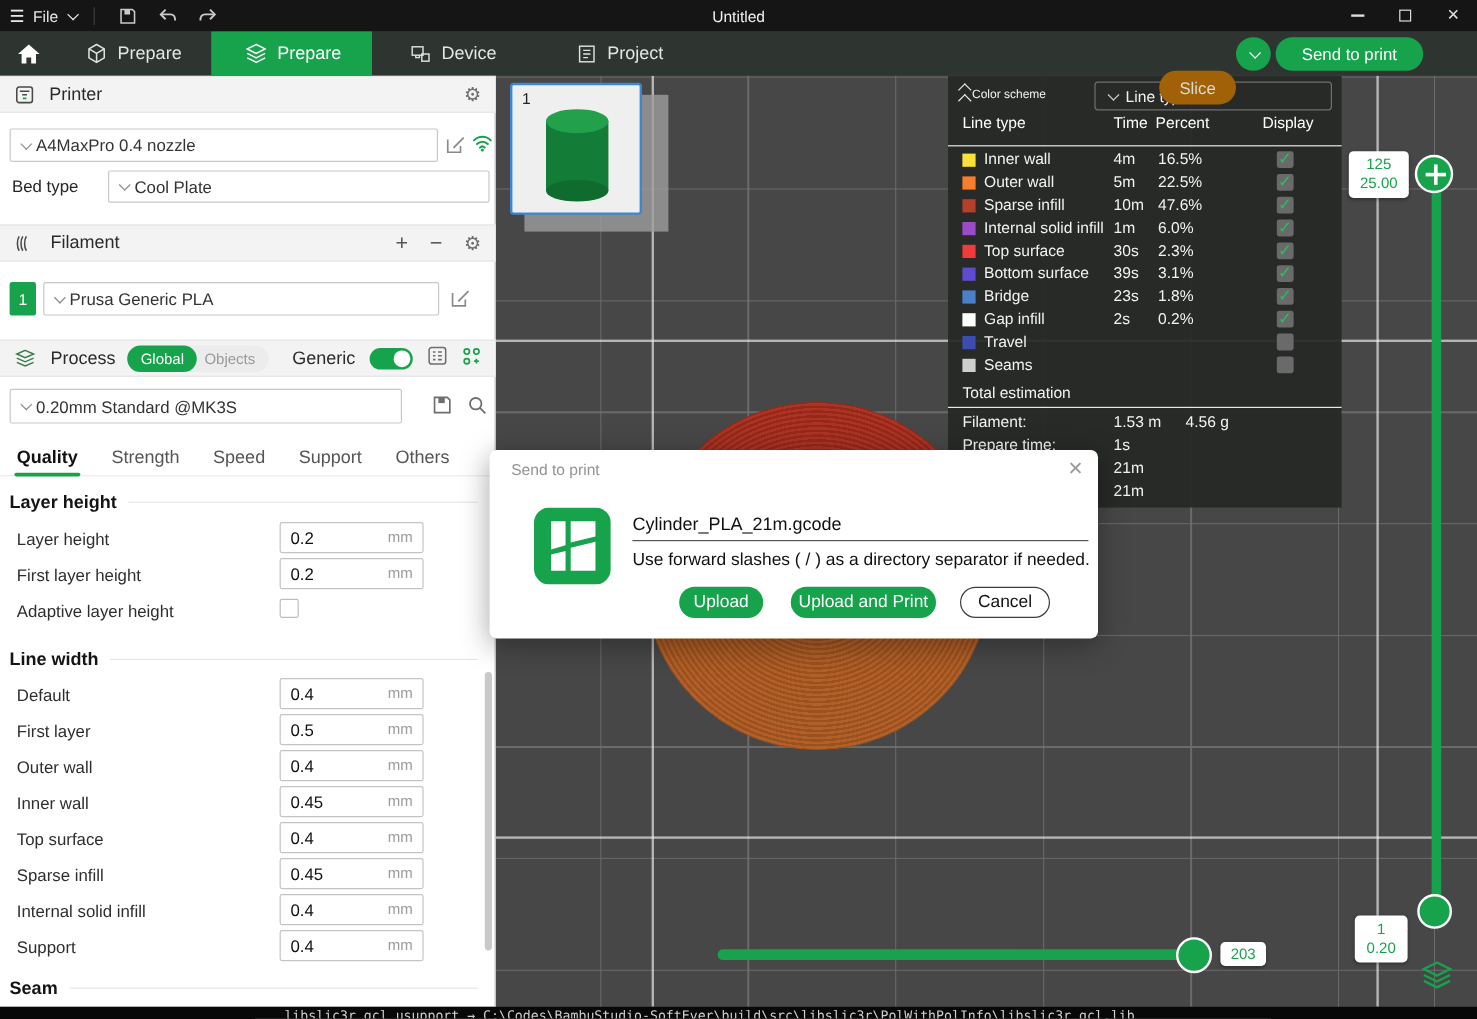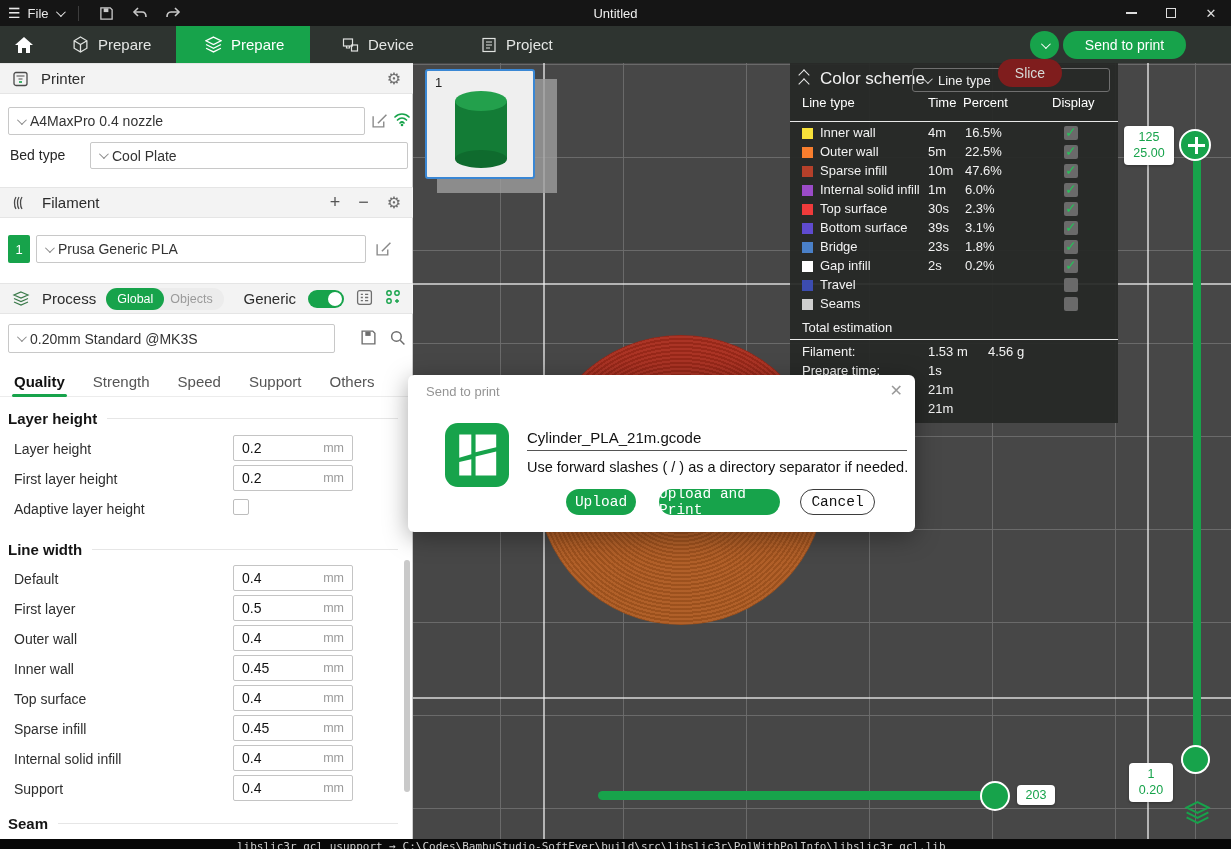--- a/index.html
+++ b/index.html
@@ -20,21 +20,21 @@
   .tb-winbtn{width:40px; height:26px; display:flex; align-items:center; justify-content:center; color:#ddd; font-size:13px;}
   .maxbox{width:10px; height:10px; border:1.2px solid #ddd;}
   .minbar{width:11px; height:1.5px; background:#ddd;}
 
   
   .navbar{position:absolute; left:0; top:26px; width:1231px; height:37px; background:#2e3430; z-index:59; color:#e4e6e4;}
   .nav-item{position:absolute; top:0; height:37px; display:flex; align-items:center; gap:9px; font-size:15px;}
   .nav-item svg{display:block;}
   .nav-active{background:var(--accent); color:#fff;}
   .pillbtn{position:absolute; border-radius:14px; height:28px; top:5px; display:flex; align-items:center; justify-content:center; font-size:14px;}
-  .slice-btn{left:998px; width:64px; background:#7f1d1d; color:#d7dad7;margin-top:28px;}
+  .slice-btn{left:966px; width:64px; background:#a16207; color:#d7dad7;margin-top:28px;}
   .send-chev{left:1030px; width:29px; height:28px; border-radius:50%; background:var(--accent); color:#fff;}
   .send-btn{left:1063px; width:123px; background:var(--accent); color:#fff;}
 
   
   .sidepanel{position:absolute; left:0; top:63px; width:413px; height:776px; background:#fff; border-right:1px solid #cfcfcf; z-index:30; color:#262626;}
   .sec-head{position:absolute; left:0; width:413px; height:31px; background:#f3f3f3; border-top:1px solid #e5e5e5; border-bottom:1px solid #e5e5e5; display:flex; align-items:center; font-size:15px; color:#2b2b2b;}
   .sec-head .h-ico{margin-left:12px; margin-right:12px; color:#4a4a4a; display:flex;}
   .gear{font-size:16px; color:#6e6e6e;}
   .head-right{margin-left:auto; margin-right:12px; display:flex; align-items:center; gap:18px;}
   .combo{position:absolute; border:1px solid #c8c8c8; border-radius:2px; background:#fff; display:flex; align-items:center; font-size:14px; color:#333; padding-left:8px; gap:6px;}
@@ -78,21 +78,21 @@
   .model{position:absolute; left:123px; top:272px; width:290px; height:290px; border-radius:50%; z-index:2;
     background:
       repeating-radial-gradient(circle at 50% 50%, rgba(0,0,0,0.10) 0 2px, rgba(255,255,255,0.04) 2px 4px),
       linear-gradient(180deg, #a82c1c 0%, #a82c1c 42%, #b05a22 42%, #ad5a20 100%);}
 
   
   .legend{position:absolute; left:377px; top:0; width:328px; height:360px; background:rgba(38,40,38,.93); z-index:10; color:#f2f2f2; font-size:13px;}
   .lg-head{position:absolute; left:0; top:0; width:100%; height:32px; display:flex; align-items:center;}
   .collapse-ico{margin-left:10px; display:flex; flex-direction:column; gap:1px; color:#e8e8e8;}
   .chev-up{width:8px; height:8px; border-left:1.5px solid currentColor; border-top:1.5px solid currentColor; transform:rotate(45deg);} 
-  .lg-title{margin-left:12px; font-size:17px;}
+  .lg-title{margin-left:2px; font-size:10px;}
   .lg-drop{position:absolute; left:122px; top:5px; width:198px; height:24px; border:1px solid #6f6f6f; border-radius:3px; display:flex; align-items:center; gap:8px; padding-left:10px; color:#f0f0f0;}
   .lg-drop .chev{color:#cfcfcf;}
   .lg-cols{position:absolute; top:32px; left:0; width:100%; height:22px;}
   .lg-cols span{position:absolute; font-size:13px; color:#fff;}
   .lg-divider{position:absolute; left:0; width:100%; height:1px; background:#e8e8e8;}
   .lrow{position:absolute; left:0; width:100%; height:19px;}
   .swatch{position:absolute; left:12px; top:3px; width:11px; height:11px;}
   .lt{position:absolute; left:30px; top:0;}
   .ltime{position:absolute; left:138px; top:0;}
   .lpct{position:absolute; left:175px; top:0;}
@@ -121,21 +121,21 @@
   .bub-h::before{content:''; position:absolute; left:-7px; top:5px; border:7px solid transparent; border-right-color:#fff;}
   .layers-ico{position:absolute; left:771px; top:738px; z-index:13; color:var(--accent);}
 
   
   .dialog{position:absolute; left:408px; top:375px; width:507px; height:157px; background:#fff; border-radius:6px; box-shadow:0 5px 24px rgba(0,0,0,.35); z-index:50;}
   .dlg-title{position:absolute; left:18px; top:9px; font-size:13px; color:#949494;}
   .dlg-close{position:absolute; right:12px; top:6px; font-size:16px; color:#9a9a9a;}
   .dlg-logo{position:absolute; left:37px; top:48px; width:64px; height:64px;}
   .dlg-input{position:absolute; left:119px; top:50px; width:380px; height:26px; border:none; border-bottom:1px solid #555; font-size:15px; color:#111; font-family:inherit; outline:none; background:transparent;}
   .dlg-hint{position:absolute; left:119px; top:84px; width:388px; font-size:14.5px; color:#111;}
-  .dlg-btn{position:absolute; top:114px; height:26px; border-radius:13px; display:flex; align-items:center; justify-content:center; font-size:14.5px;font-family:Liberation Mono, monospace;}
+  .dlg-btn{position:absolute; top:114px; height:26px; border-radius:13px; display:flex; align-items:center; justify-content:center; font-size:14.5px;}
   .btn-upload{left:158px; width:70px; background:var(--accent); color:#fff;}
   .btn-upprint{left:251px; width:121px; background:var(--accent); color:#fff;}
   .btn-cancel{left:392px; width:75px; background:#fff; border:1.5px solid #3d3d3d; color:#111;}
 
   
   .statusbar{position:absolute; left:0; top:839px; width:1231px; height:10px; background:#080808; overflow:hidden; z-index:61;}
   .statusbar span{position:absolute; left:237px; top:1px; font-family:"DejaVu Sans Mono","Liberation Mono",monospace; font-size:11px; color:#cfcfcf; white-space:nowrap;}
 </style>
 </head>
 <body>

